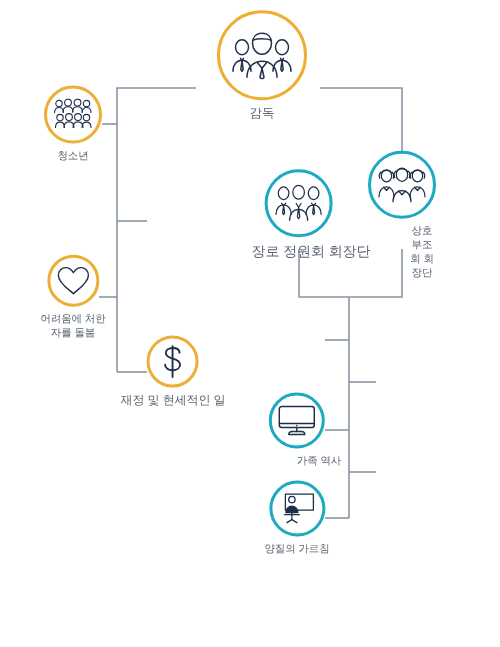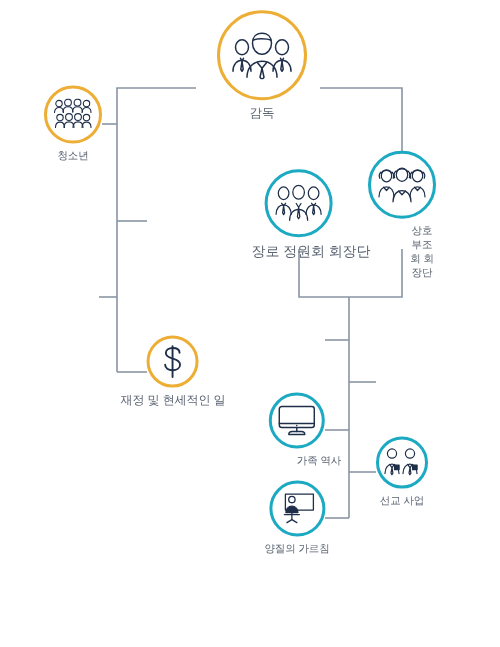--- a/index.html
+++ b/index.html
@@ -123,20 +123,29 @@
         <circle cx="25" cy="18.5" r="3.4"></circle>
           <path d="M20 29c0-3.6 2.2-5.7 5-5.7s5 2.1 5 5.7"></path>
         <circle cx="33.5" cy="19" r="3.2"></circle>
           <path d="M29 29c0-3.4 2-5.4 4.5-5.4S38 25.6 38 29"></path>
       </svg>
     </div>
     <div class="label" style="font-size:10.5px;">청소년</div>
   </div>
 
 
+  <div class="node" style="left:73px; top:297px;">
+    <div class="ring gold" style="width:52px;height:52px;">
+      <svg class="ico" width="34" height="30" viewBox="0 0 34 30" fill="none" stroke="#1F2F4A" stroke-width="1.4" stroke-linejoin="round" stroke-linecap="round">
+        <path d="M17 28C13 24 2 17.5 2 9.8 2 5 5.4 2 9.3 2c3.2 0 5.9 2.1 7.7 5 1.8-2.9 4.5-5 7.7-5C28.6 2 32 5 32 9.8 32 17.5 21 24 17 28z"></path>
+      </svg>
+    </div>
+    <div class="label" style="font-size:10.5px;">어려움에 처한
+자를 돌봄</div>
+  </div>
 
   <div class="node" style="left:173px; top:372px;">
     <div class="ring gold" style="width:52px;height:52px;">
       <svg class="ico" width="26" height="34" viewBox="0 0 26 34" fill="none" stroke="#1F2F4A" stroke-width="1.9" stroke-linejoin="round" stroke-linecap="round">
         <path d="M13 1.5v31"></path>
         <path d="M20 8.2c0-3.2-3.1-4.8-6.8-4.8-3.8 0-6.9 1.9-6.9 5.1 0 3.5 3.3 4.6 7 5.6 3.8 1 7.2 2.2 7.2 6 0 3.5-3.4 5.5-7.5 5.5-4.2 0-7.4-1.9-7.4-5.4"></path>
       </svg>
     </div>
     <div class="label" style="font-size:12px;">재정 및 현세적인 일</div>
   </div>
@@ -216,33 +225,14 @@
 
         <path d="M12.5 20v7"></path>
         <path d="M7.5 30l5-3 5 3"></path>
         <path d="M5 22h15"></path>
       </svg>
     </div>
     <div class="label" style="font-size:10.5px;">양질의 가르침</div>
   </div>
 
 
-  <div class="node" style="left:402px; top:472px;">
-    <div class="ring cyan" style="width:52px;height:52px;">
-      <svg class="ico" width="38" height="30" viewBox="0 0 38 30" fill="none" stroke="#1F2F4A" stroke-width="1.2" stroke-linejoin="round" stroke-linecap="round">
-
-        <circle cx="9" cy="6" r="4.6"></circle>
-        <path d="M2 26c0-6 3.2-9.4 7-9.4s7 3.4 7 9.4"></path>
-        <path d="M6.6 16.8L9 20l2.4-3.2"></path>
-        <path d="M9 20l-1 5.6.9 1.6 1-1.6L9 20z"></path>
-        <rect x="11.5" y="17.5" width="4.6" height="4.6" fill="#1F2F4A" stroke="#1F2F4A"></rect>
-
-        <circle cx="27" cy="6" r="4.6"></circle>
-        <path d="M20 26c0-6 3.2-9.4 7-9.4s7 3.4 7 9.4"></path>
-        <path d="M24.6 16.8L27 20l2.4-3.2"></path>
-        <path d="M27 20l-1 5.6.9 1.6 1-1.6L27 20z"></path>
-        <rect x="29.5" y="17.5" width="4.6" height="4.6" fill="#1F2F4A" stroke="#1F2F4A"></rect>
-      </svg>
-    </div>
-    <div class="label" style="font-size:10.5px;">선교 사업</div>
-  </div>
 
 </div>
 
 </body></html>

